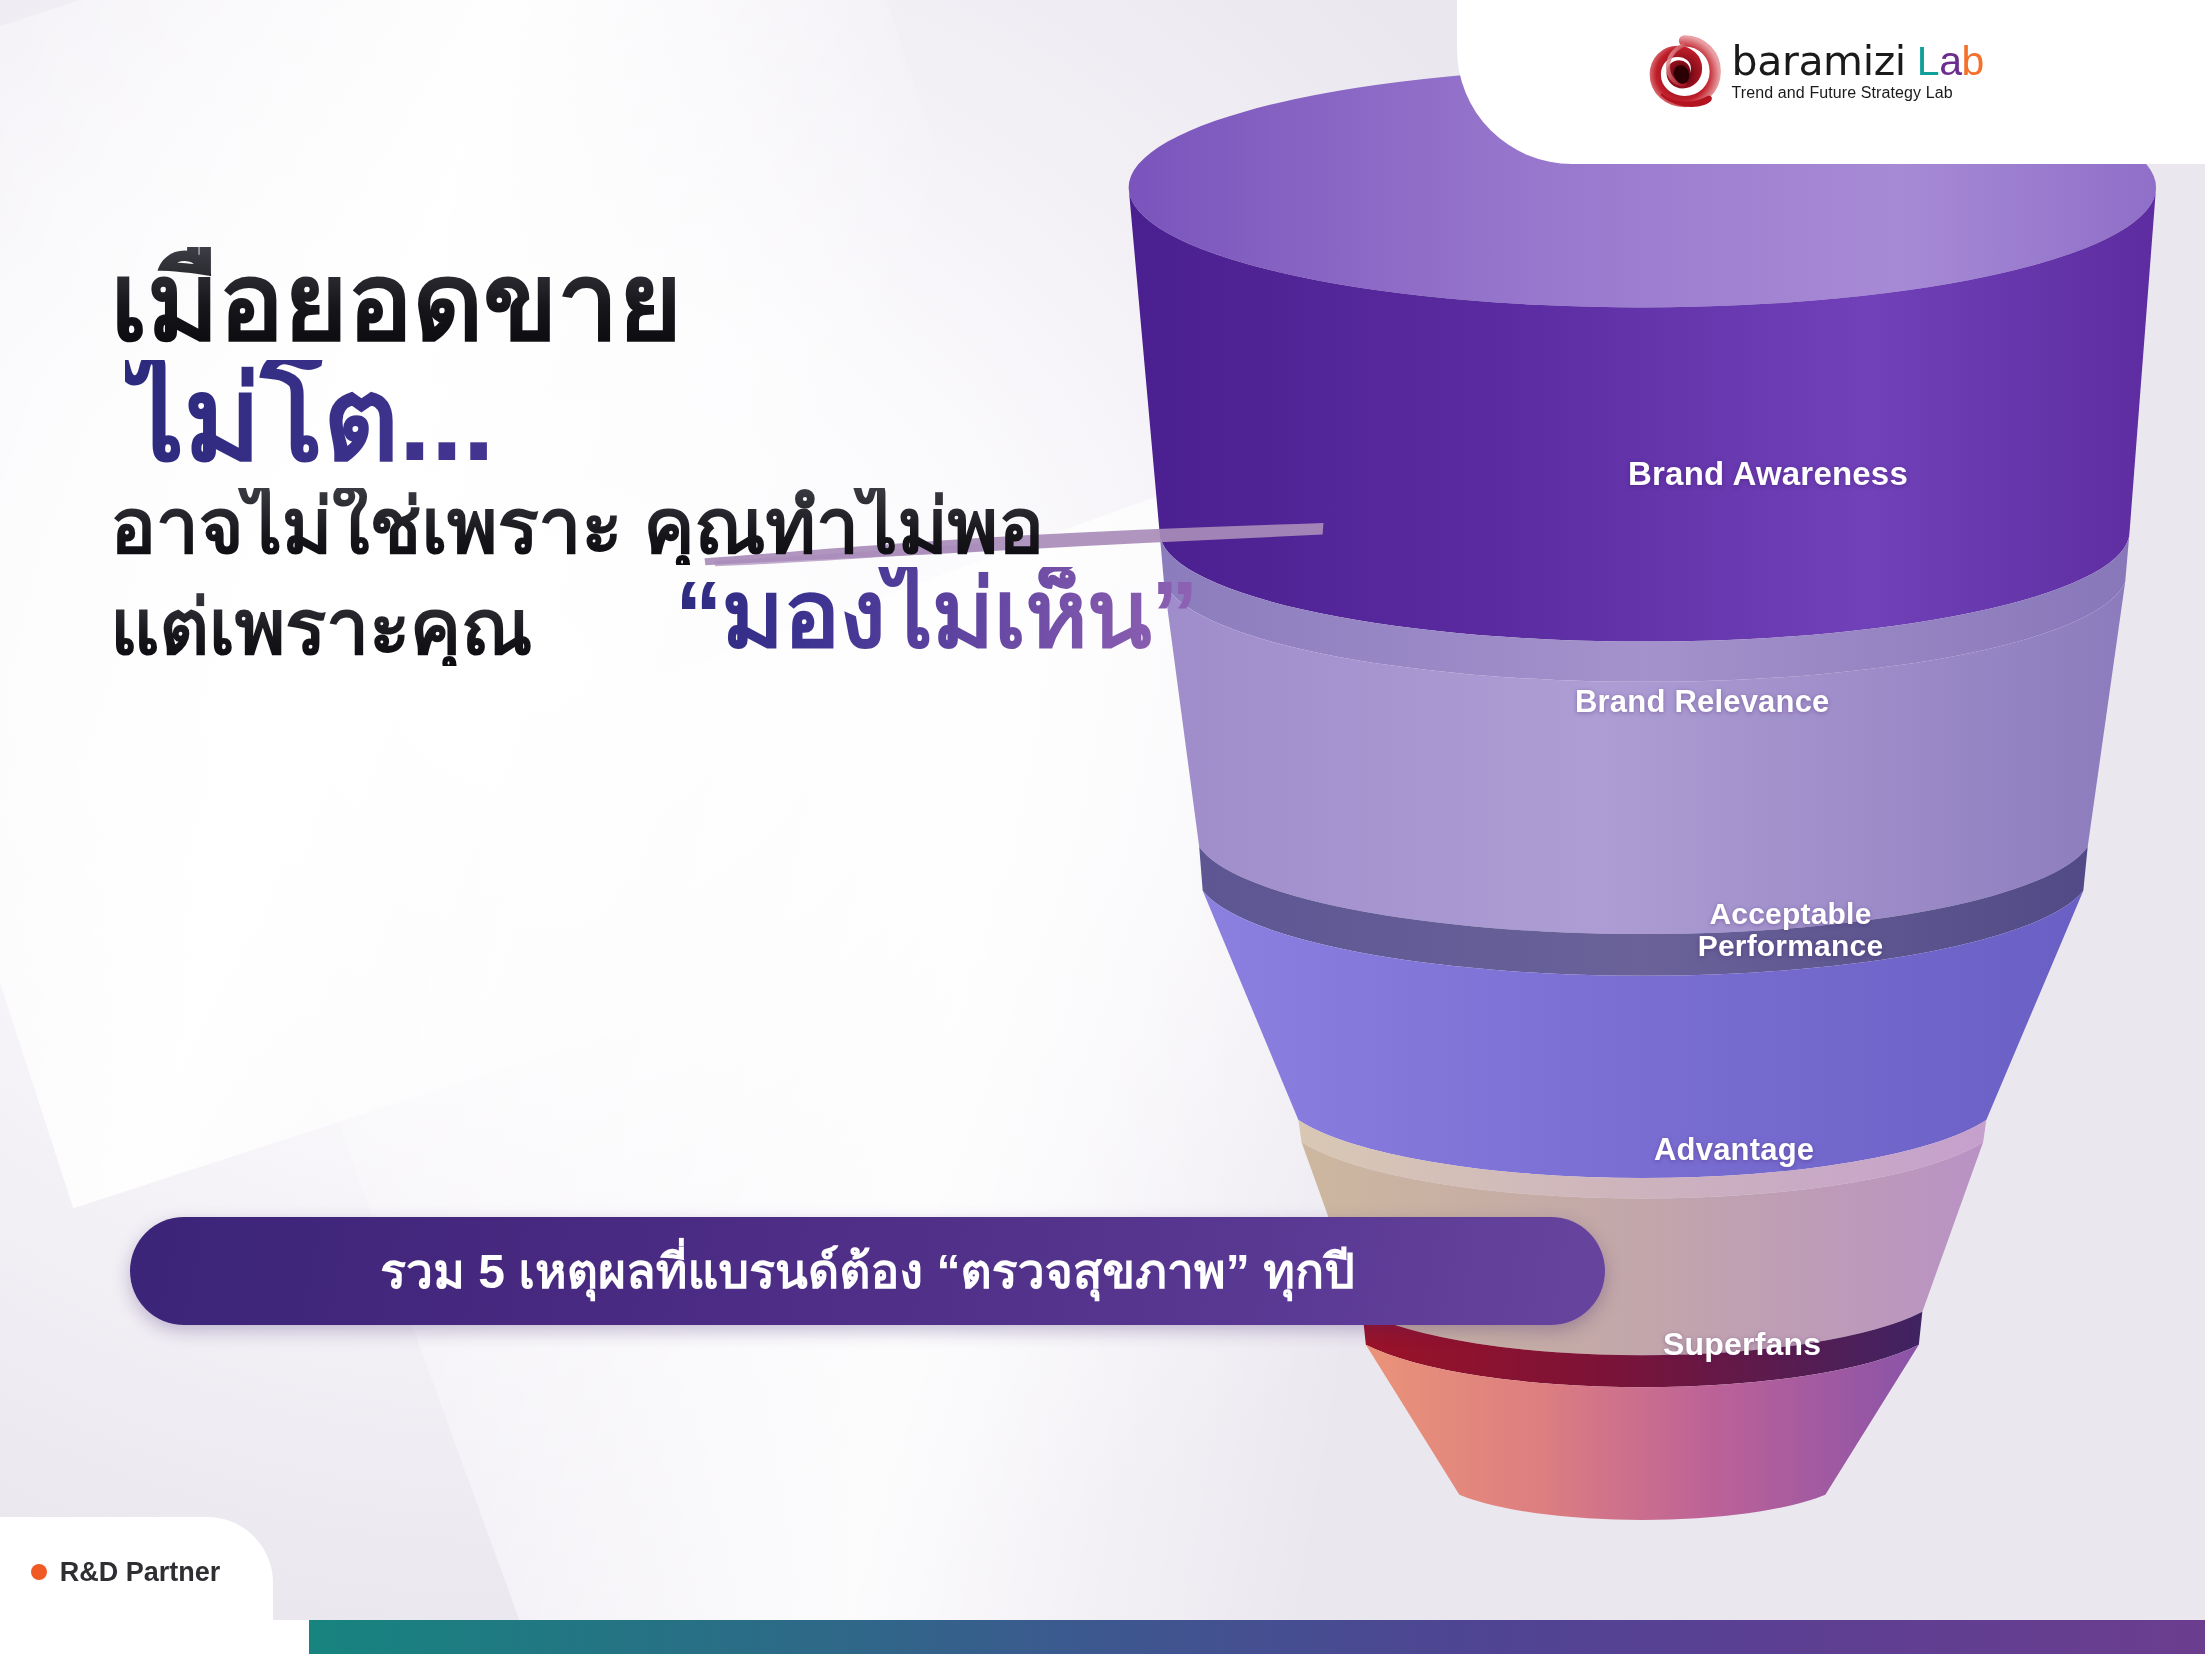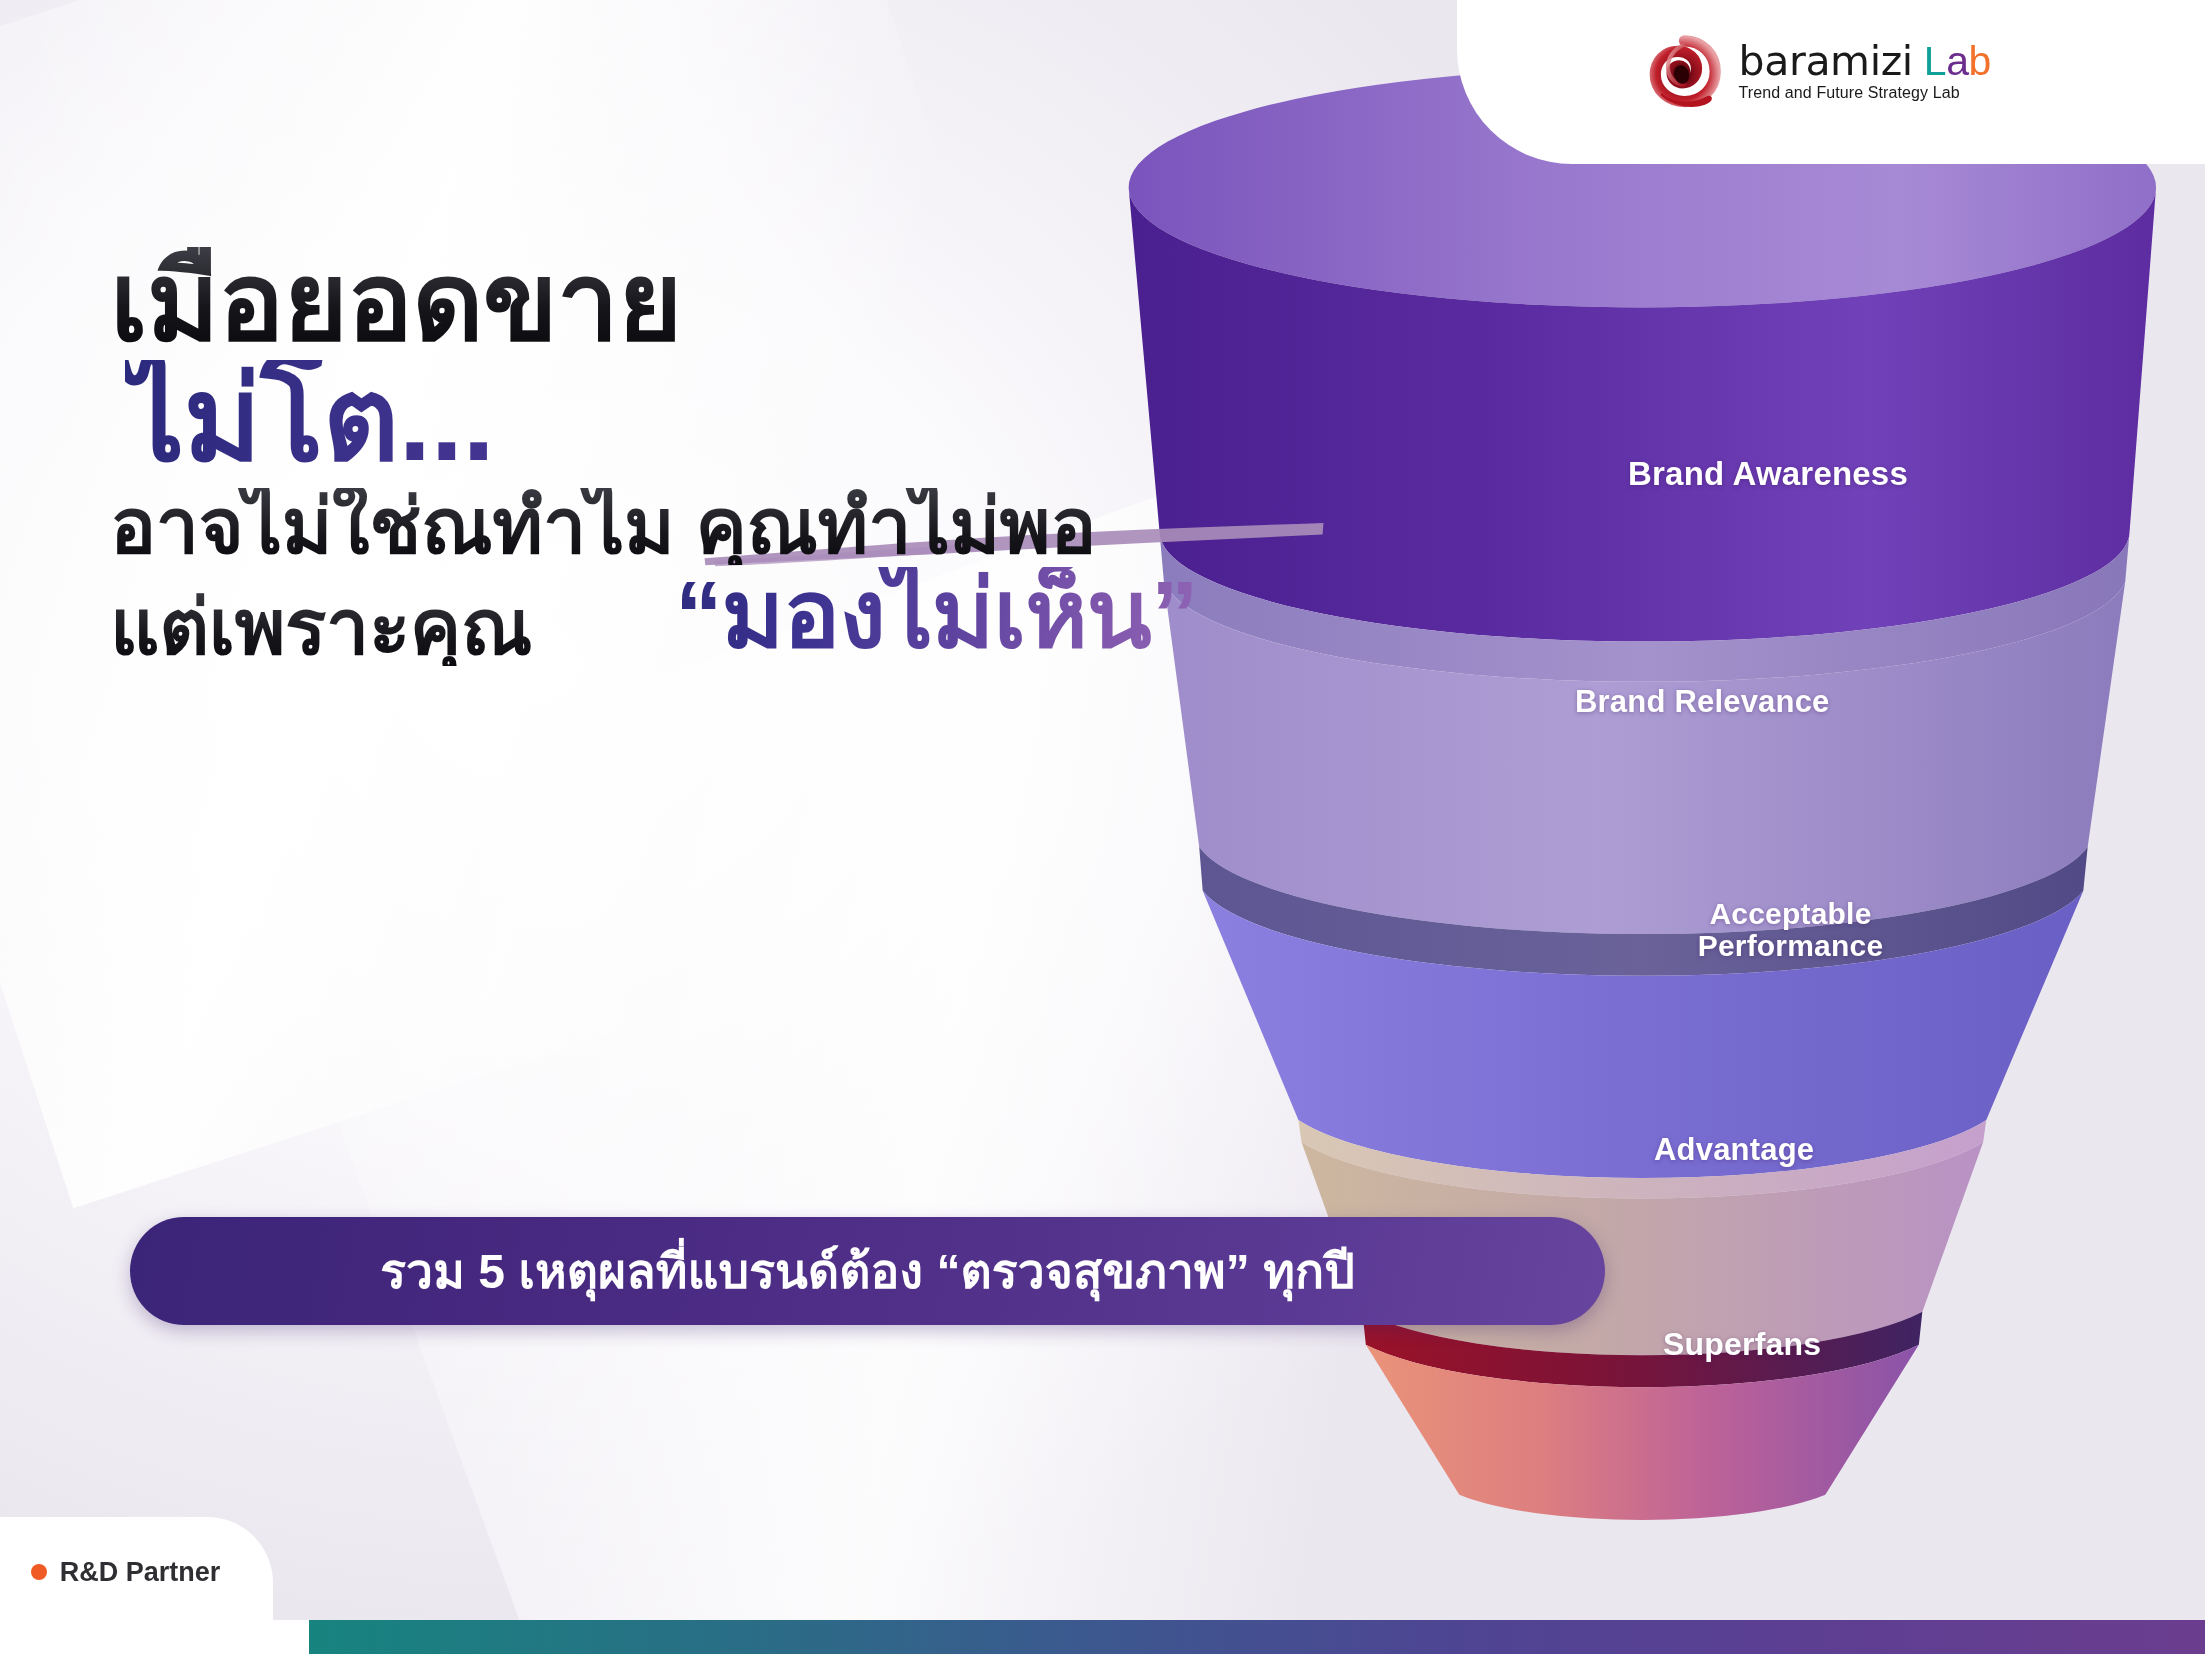--- a/index.html
+++ b/index.html
@@ -37,21 +37,21 @@
   
   #logo-card{
     position:absolute; top:-26.5px; right:-17.6px;
     width:767px; height:190px;
     background:#ffffff;
     border-bottom-left-radius:115px;
     z-index:40;
     display:flex; align-items:center; justify-content:flex-start;
     padding-left:190px;
   }
-  #logo-wrap{ display:flex; align-items:center; gap:17px; margin-top:6px;}
+  #logo-wrap{ display:flex; align-items:center; gap:10px; margin-top:6px;}
   #logo-mark{ width:75px; height:75px; flex:0 0 auto; }
   #logo-text{ display:flex; flex-direction:column; gap:1.8px; }
   #logo-word{ font-size:41px; font-weight:400; letter-spacing:-0.4px; line-height:1; }
   #logo-word .b1{ color:#1a1a1a; font-family:"DejaVu Sans", sans-serif; font-weight:400;}
   #logo-word .l1{ color:#11a099; }
   #logo-word .a1{ color:#6b2d8e; }
   #logo-word .b2{ color:#f4712c; }
   #logo-tagline{ font-size:16px; color:#1a1a1a; letter-spacing:0.1px; font-family:"Liberation Sans",sans-serif; }
 
   
@@ -301,21 +301,21 @@
 
   <div id="headline">
     <div class="hl-line" id="hl1">เมื่อยอดขาย</div>
     <div class="hl-line" id="hl2">ไม่โต...</div>
 
     <div id="hl3-wrap">
       <svg id="strike-stroke" viewBox="0 0 1420 120" preserveAspectRatio="none">
         <path d="M8 98 C180 86 420 64 700 48 C940 34 1180 26 1412 18 L1410 44 C1170 56 930 66 690 80 C420 96 180 104 10 114 Z" fill="#a98cba" opacity=".92"></path>
         <path d="M30 104 C200 96 430 78 640 64 L644 80 C430 94 200 110 32 116 Z" fill="#a98cba" opacity=".7"></path>
       </svg>
-      <div class="hl-line" id="hl3"><span>อาจไม่ใช่ณทำไม</span> <span>คุณทำไม่พอ</span></div>
+      <div class="hl-line" id="hl3"><span>อาจไม่ใช่เพราะ</span> <span>คุณทำไม่พอ</span></div>
     </div>
 
     <div id="hl4-wrap">
       <div class="hl-line" id="hl5">“มองไม่เห็น”</div>
       <div class="hl-line" id="hl4">แต่เพราะคุณ</div>
     </div>
   </div>
 
   <div id="cta-pill">
     <span id="cta-text">รวม 5 เหตุผลที่แบรนด์ต้อง “ตรวจสุขภาพ” ทุกปี</span>

